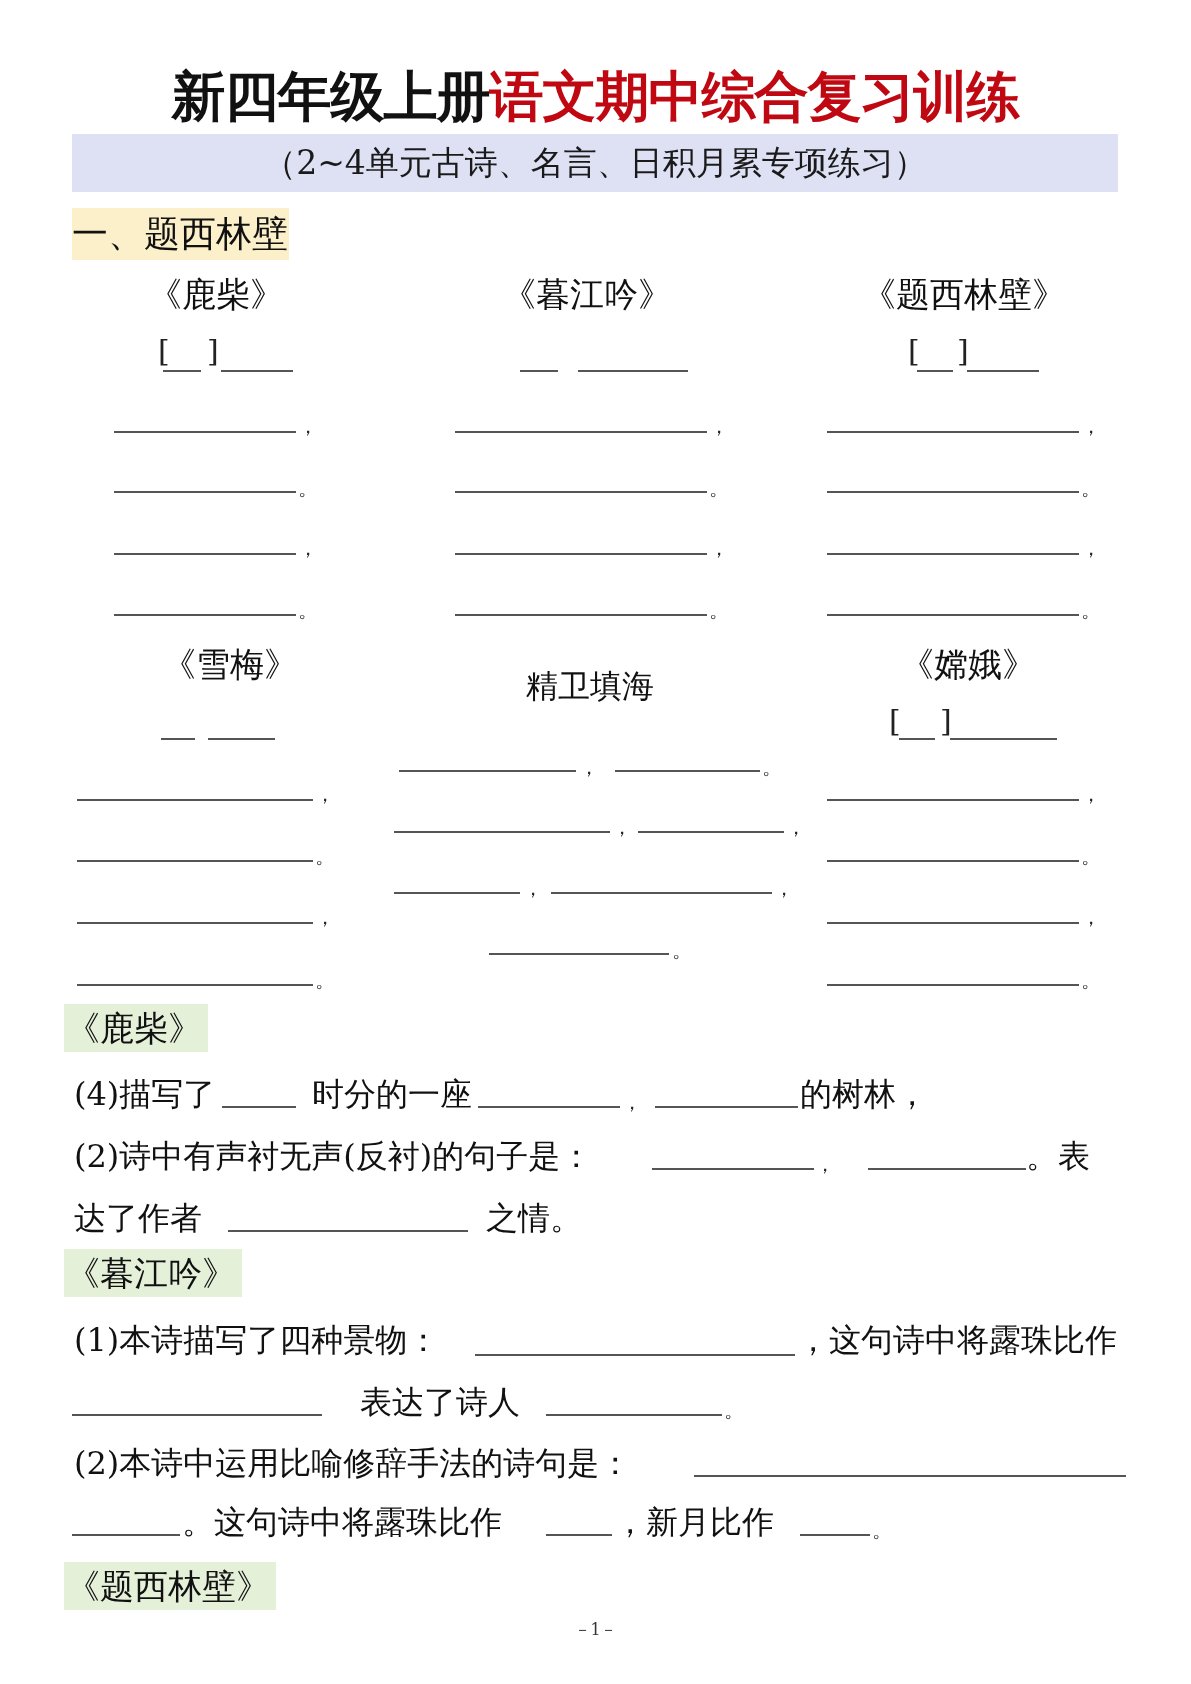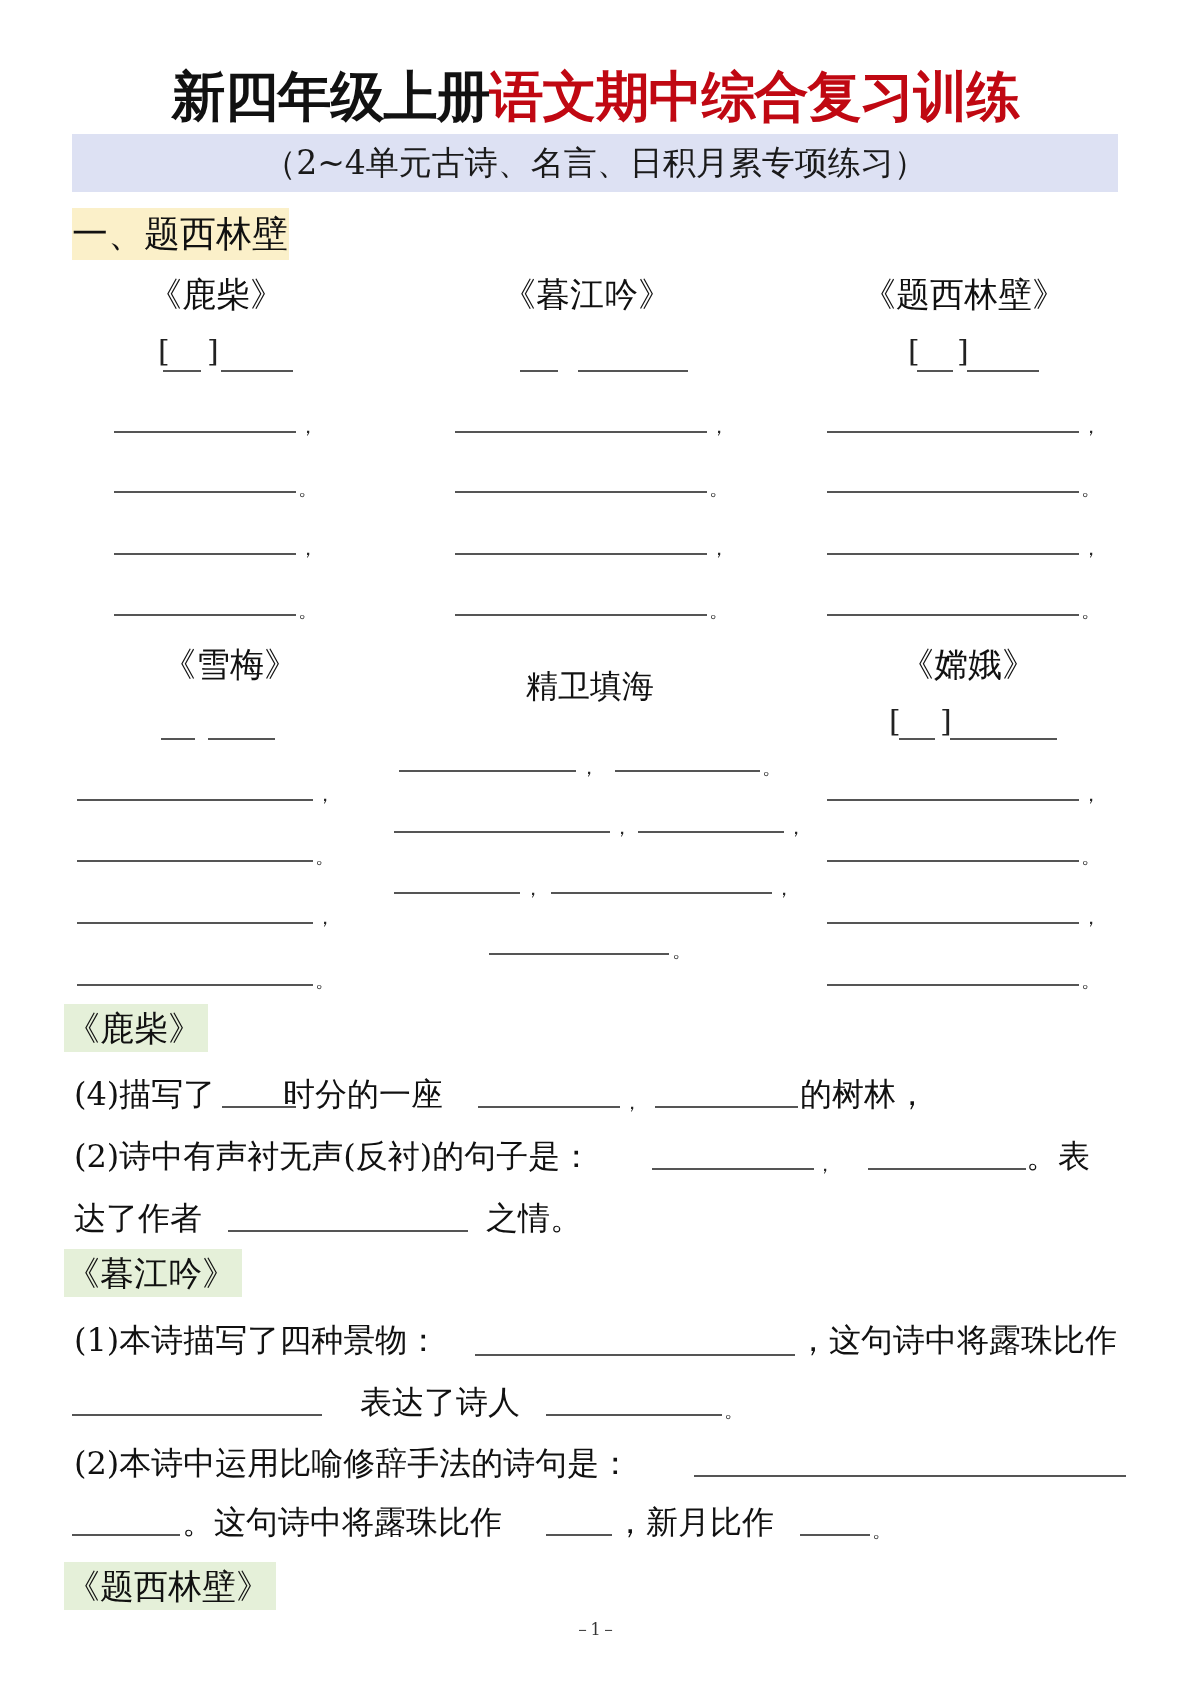--- a/index.html
+++ b/index.html
@@ -110,21 +110,21 @@
 <div class="line" style="left:827px;top:860px;width:252px;"></div>
 <span class="punct" style="left:1081px;top:846px;">。</span>
 <div class="line" style="left:827px;top:922px;width:252px;"></div>
 <span class="punct" style="left:1081px;top:907px;">，</span>
 <div class="line" style="left:827px;top:984px;width:252px;"></div>
 <span class="punct" style="left:1081px;top:970px;">。</span>
 
 <div class="q-head" style="left:64px;top:1004px;">《鹿柴》</div>
 <div class="q-text" style="left:74px;top:1072px;">(4)描写了</div>
 <div class="line" style="left:222px;top:1106px;width:74px;"></div>
-<div class="q-text" style="left:283px;top:1072px;">时分的一座</div>
+<div class="q-text" style="left:312px;top:1072px;">时分的一座</div>
 <div class="line" style="left:478px;top:1106px;width:142px;"></div>
 <span class="punct" style="left:622px;top:1092px;">，</span>
 <div class="line" style="left:655px;top:1106px;width:143px;"></div>
 <div class="q-text" style="left:800px;top:1072px;">的树林，</div>
 
 <div class="q-text" style="left:74px;top:1134px;">(2)诗中有声衬无声(反衬)的句子是：</div>
 <div class="line" style="left:652px;top:1168px;width:162px;"></div>
 <span class="punct" style="left:815px;top:1154px;">，</span>
 <div class="line" style="left:868px;top:1168px;width:158px;"></div>
 <div class="q-text" style="left:1026px;top:1134px;">。表</div>

